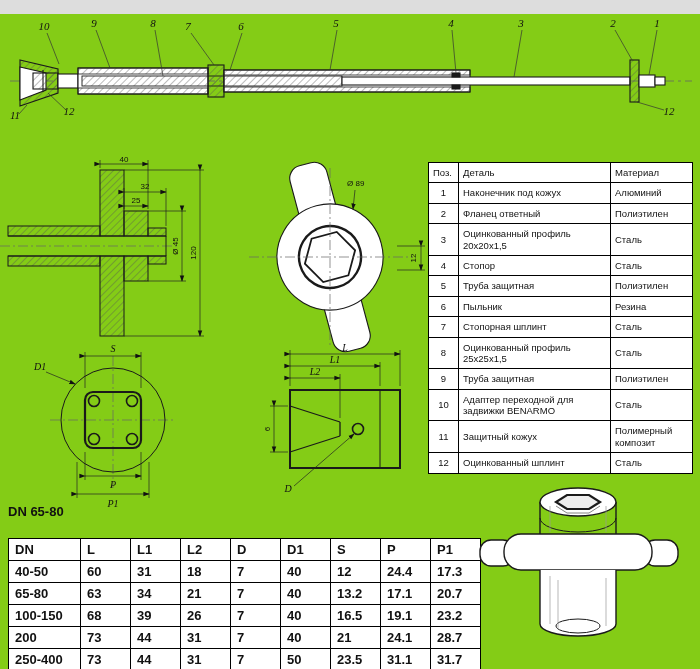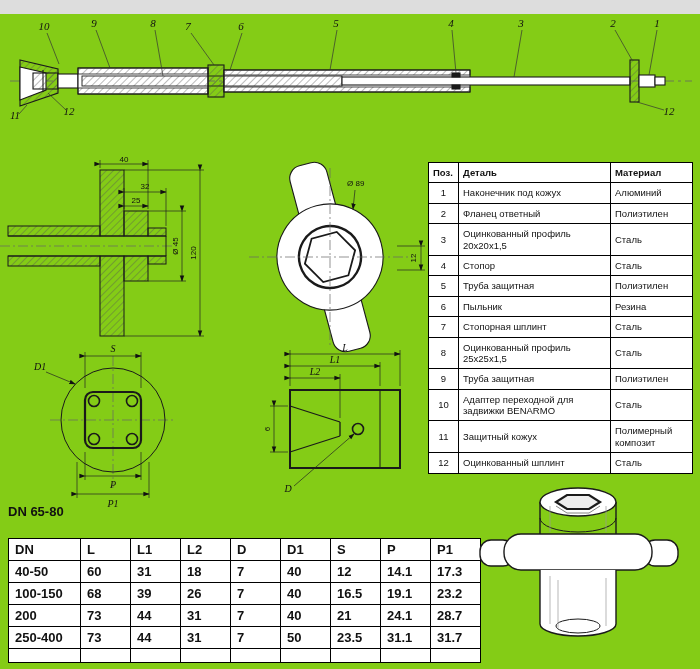--- a/index.html
+++ b/index.html
@@ -14,21 +14,21 @@
   .thin{stroke:#333;stroke-width:.7;fill:none}
   .cl{stroke:#666;stroke-width:.8;stroke-dasharray:16 4 3 4;fill:none}
   .cl2{stroke:#666;stroke-width:.7;stroke-dasharray:10 3 2 3;fill:none}
   .dim{stroke:#222;stroke-width:.7;fill:none}
 
   table{border-collapse:collapse;table-layout:fixed;background:#fff}
   th,td{border:1px solid #000;vertical-align:middle;overflow:hidden}
 
   .parts-table{position:absolute;left:428px;top:148px;width:264px;font-size:9.5px;line-height:1.2}
   .parts-table th,.parts-table td{padding:4px 4px;text-align:left;font-weight:normal}
-  .parts-table th{font-weight:bold}
+  .parts-table th{font-weight:normal}
   .parts-table .c-pos{width:30px}
   .parts-table .c-det{width:152px}
   .parts-table .c-mat{width:82px}
   .parts-table td.pos{text-align:center}
 
   .dn-title{position:absolute;left:8px;top:490px;width:473px;text-align:left;font-size:13px;font-weight:bold}
 
   .dim-table{position:absolute;left:8px;top:524px;width:473px;font-size:13px;font-weight:bold}
   .dim-table th,.dim-table td{height:22px;padding:1px 6px;text-align:left}
   .dim-table th:first-child,.dim-table td:first-child{width:72px}
@@ -334,22 +334,33 @@
     </thead>
     <tbody>
       <tr>
           <td>40-50</td>
           <td>60</td>
           <td>31</td>
           <td>18</td>
           <td>7</td>
           <td>40</td>
           <td>12</td>
-          <td>14.1</td>
+          <td>24.4</td>
           <td>17.3</td>
+        </tr>
+      <tr>
+          <td>65-80</td>
+          <td>63</td>
+          <td>34</td>
+          <td>21</td>
+          <td>7</td>
+          <td>40</td>
+          <td>13.2</td>
+          <td>17.1</td>
+          <td>20.7</td>
         </tr>
       <tr>
           <td>100-150</td>
           <td>68</td>
           <td>39</td>
           <td>26</td>
           <td>7</td>
           <td>40</td>
           <td>16.5</td>
           <td>19.1</td>

